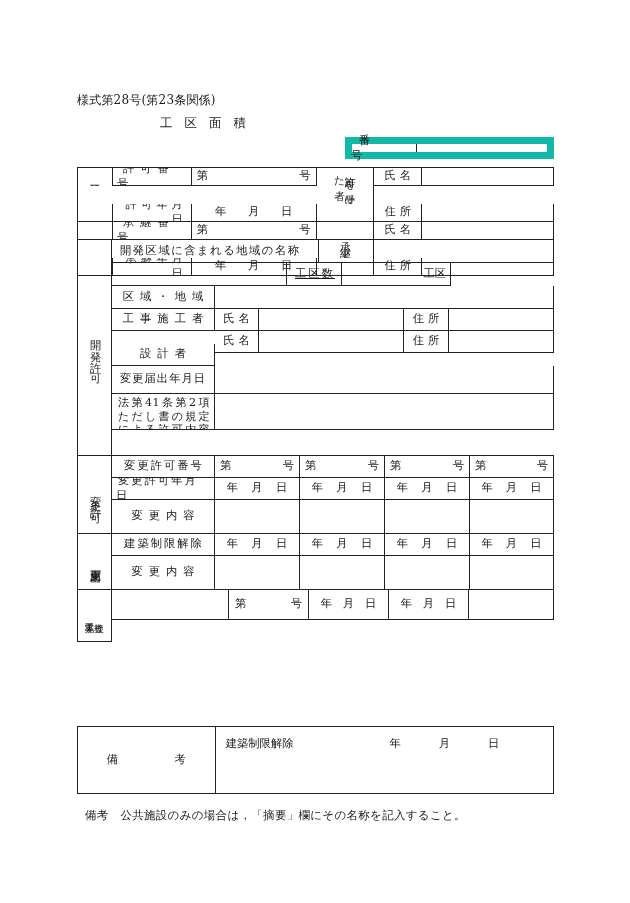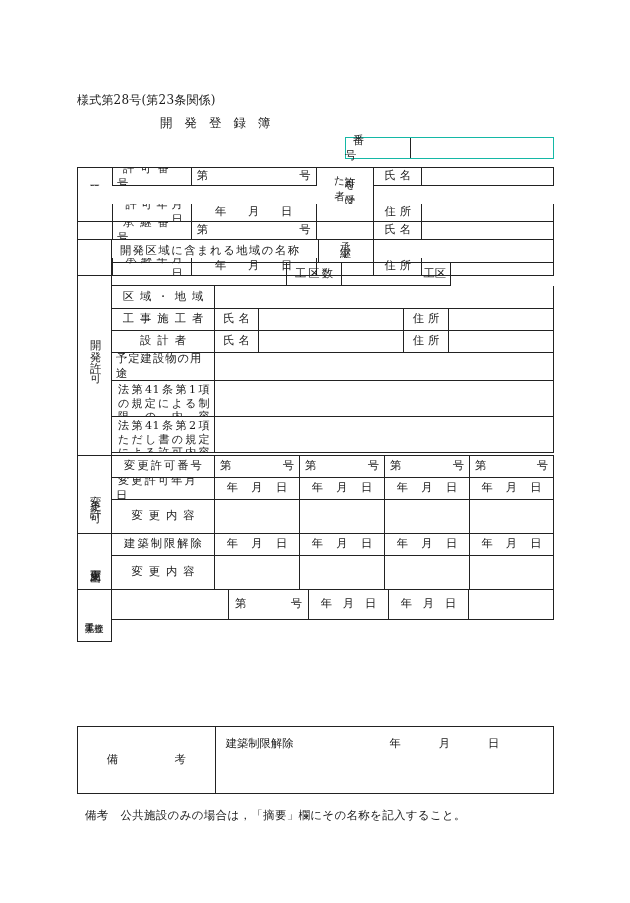--- a/index.html
+++ b/index.html
@@ -40,21 +40,21 @@
     white-space: nowrap;
   }
 
   
   .numbox {
     position: absolute;
     left: 345px;
     top: 137px;
     width: 209px;
     height: 22px;
-    border: 1px solid #14b8a6;
+    border: 7px solid #14b8a6;
     box-sizing: border-box;
     display: flex;
   }
   .numbox-label {
     width: 65px;
     border-right: 1px solid #222;
     box-sizing: border-box;
     display: flex;
     align-items: center;
     justify-content: center;
@@ -163,21 +163,21 @@
     letter-spacing: 0.3px;
     white-space: nowrap;
   }
 </style>
 </head>
 <body>
 
 <div class="page">
 
   <div class="form-code">様式第28号(第23条関係)</div>
-  <div class="doc-title">開発登録簿</div>
+  <div class="doc-title">工区面積</div>
 
   <div class="numbox">
     <div class="numbox-label">番　　号</div>
     <div class="numbox-value"></div>
   </div>
 
   <div class="tbl" style="left:77px; top:167px; width:477px;">
 
     <div class="row">
       <div class="cell c vert2" style="width:35px; height:18px; border-bottom:none;">開発許可</div>
@@ -244,55 +244,51 @@
       <div class="cell c vert spread" style="width:35px; height:216px; border-bottom:1px solid #222; font-size:11.3px;">開発許可</div>
       <div style="flex:1;">
 
         <div class="row">
           <div class="cell l" style="width:207px; height:23px; letter-spacing:1.5px; padding-left:8px;">開発区域に含まれる地域の名称</div>
           <div class="cell" style="width:235px; height:23px;"></div>
         </div>
 
         <div class="row">
           <div class="cell" style="width:175px; height:23px;"></div>
-          <div class="cell c sp2" style="width:55px; height:23px;">工区数</div>
+          <div class="cell c sp2" style="width:55px; height:23px;text-decoration:underline;">工区数</div>
           <div class="cell r" style="width:109px; height:23px;">工区</div>
         </div>
 
 
         <div class="row">
           <div class="cell c sp" style="width:103px; height:23px;">区域・地域</div>
           <div class="cell" style="width:339px; height:23px;"></div>
         </div>
 
         <div class="row">
           <div class="cell c sp" style="width:103px; height:22px;">工事施工者</div>
           <div class="cell c sp4" style="width:44px; height:22px;">氏名</div>
           <div class="cell" style="width:145px; height:22px;"></div>
           <div class="cell c sp4" style="width:45px; height:22px;">住所</div>
           <div class="cell" style="width:105px; height:22px;"></div>
         </div>
 
         <div class="row">
-          <div class="cell c sp" style="width:103px; height:22px;">設計者</div>
+          <div class="cell c sp" style="width:103px; height:22px;margin-top:13px;">設計者</div>
           <div class="cell c sp4" style="width:44px; height:22px;">氏名</div>
           <div class="cell" style="width:145px; height:22px;"></div>
           <div class="cell c sp4" style="width:45px; height:22px;">住所</div>
           <div class="cell" style="width:105px; height:22px;"></div>
         </div>
 
         <div class="row">
-          <div class="cell c" style="width:103px; height:28px; letter-spacing:1px;">予定建設物の用途</div>
+          <div class="cell c" style="width:103px; height:28px; letter-spacing:1px;">変更届出年月日</div>
           <div class="cell" style="width:339px; height:28px;"></div>
         </div>
 
-        <div class="row">
-          <div class="cell wrapcell just" style="width:103px; height:36px;">法第41条第1項の規定による制限の内容</div>
-          <div class="cell" style="width:339px; height:36px;"></div>
-        </div>
 
         <div class="row">
           <div class="cell wrapcell just" style="width:103px; height:36px;">法第41条第2項ただし書の規定による許可内容</div>
           <div class="cell" style="width:339px; height:36px;"></div>
         </div>
       </div>
     </div>
   </div>
 
   <div class="tbl" style="left:77px; top:455px; width:477px;">

